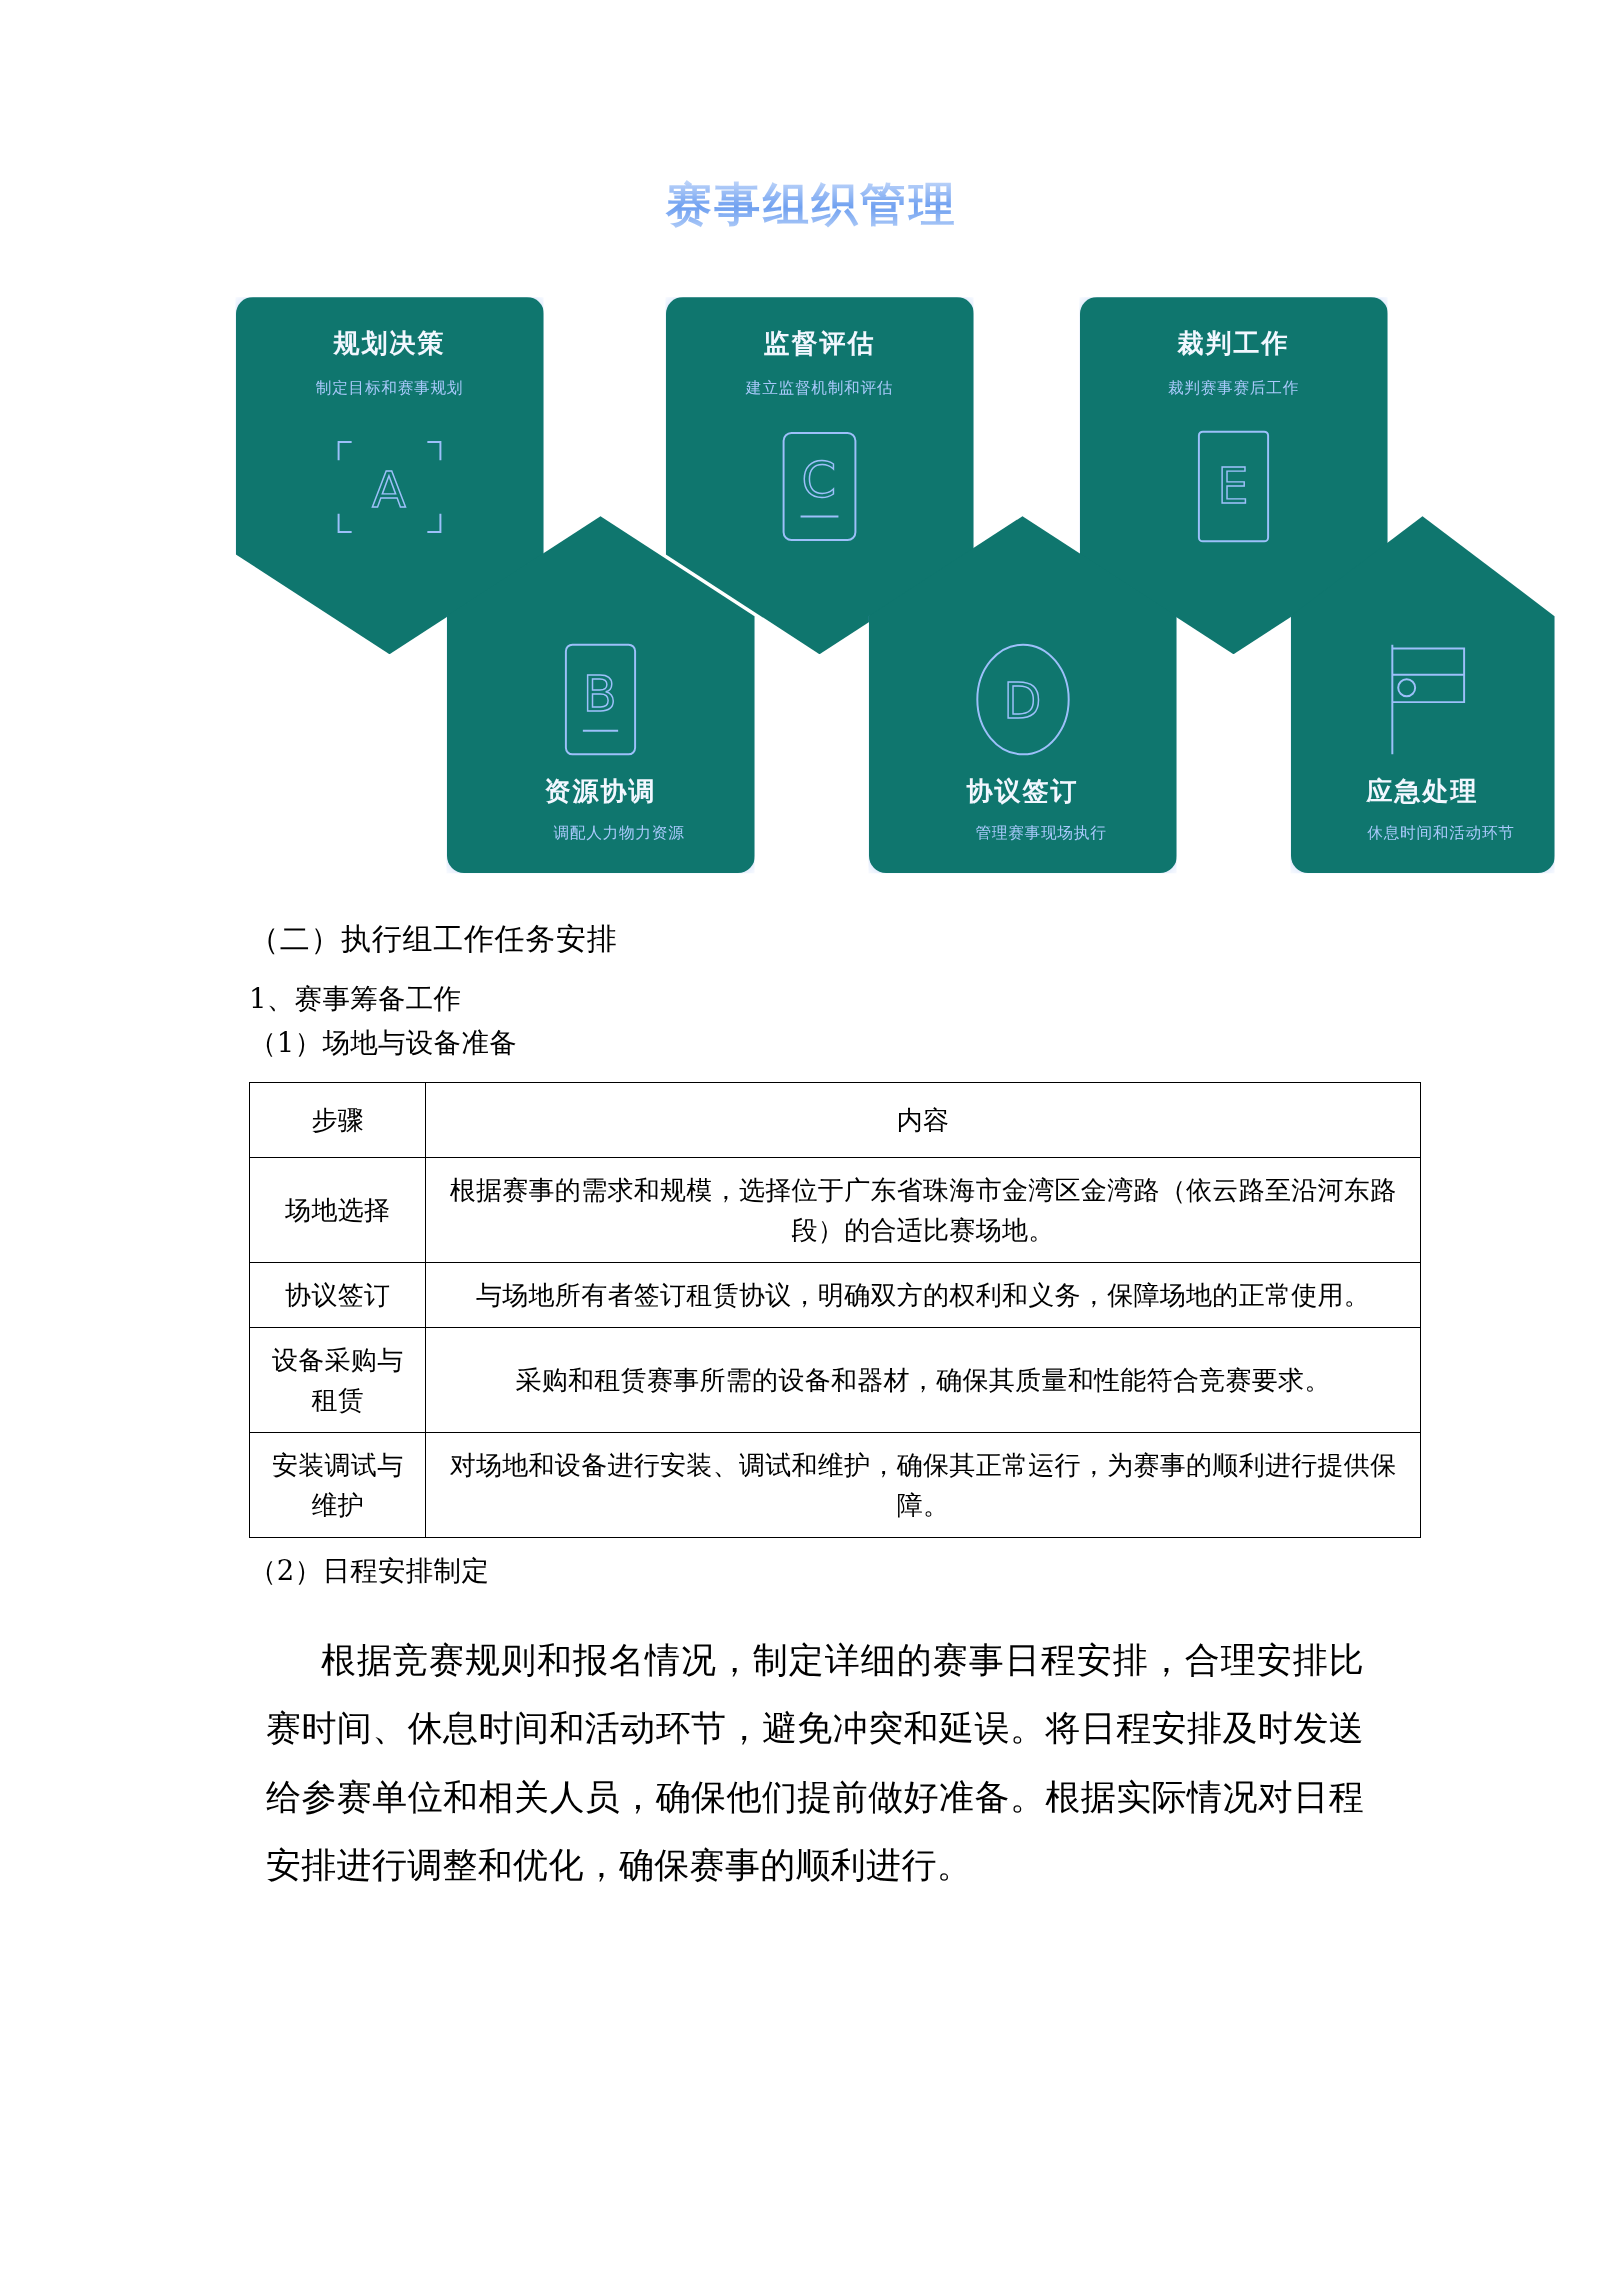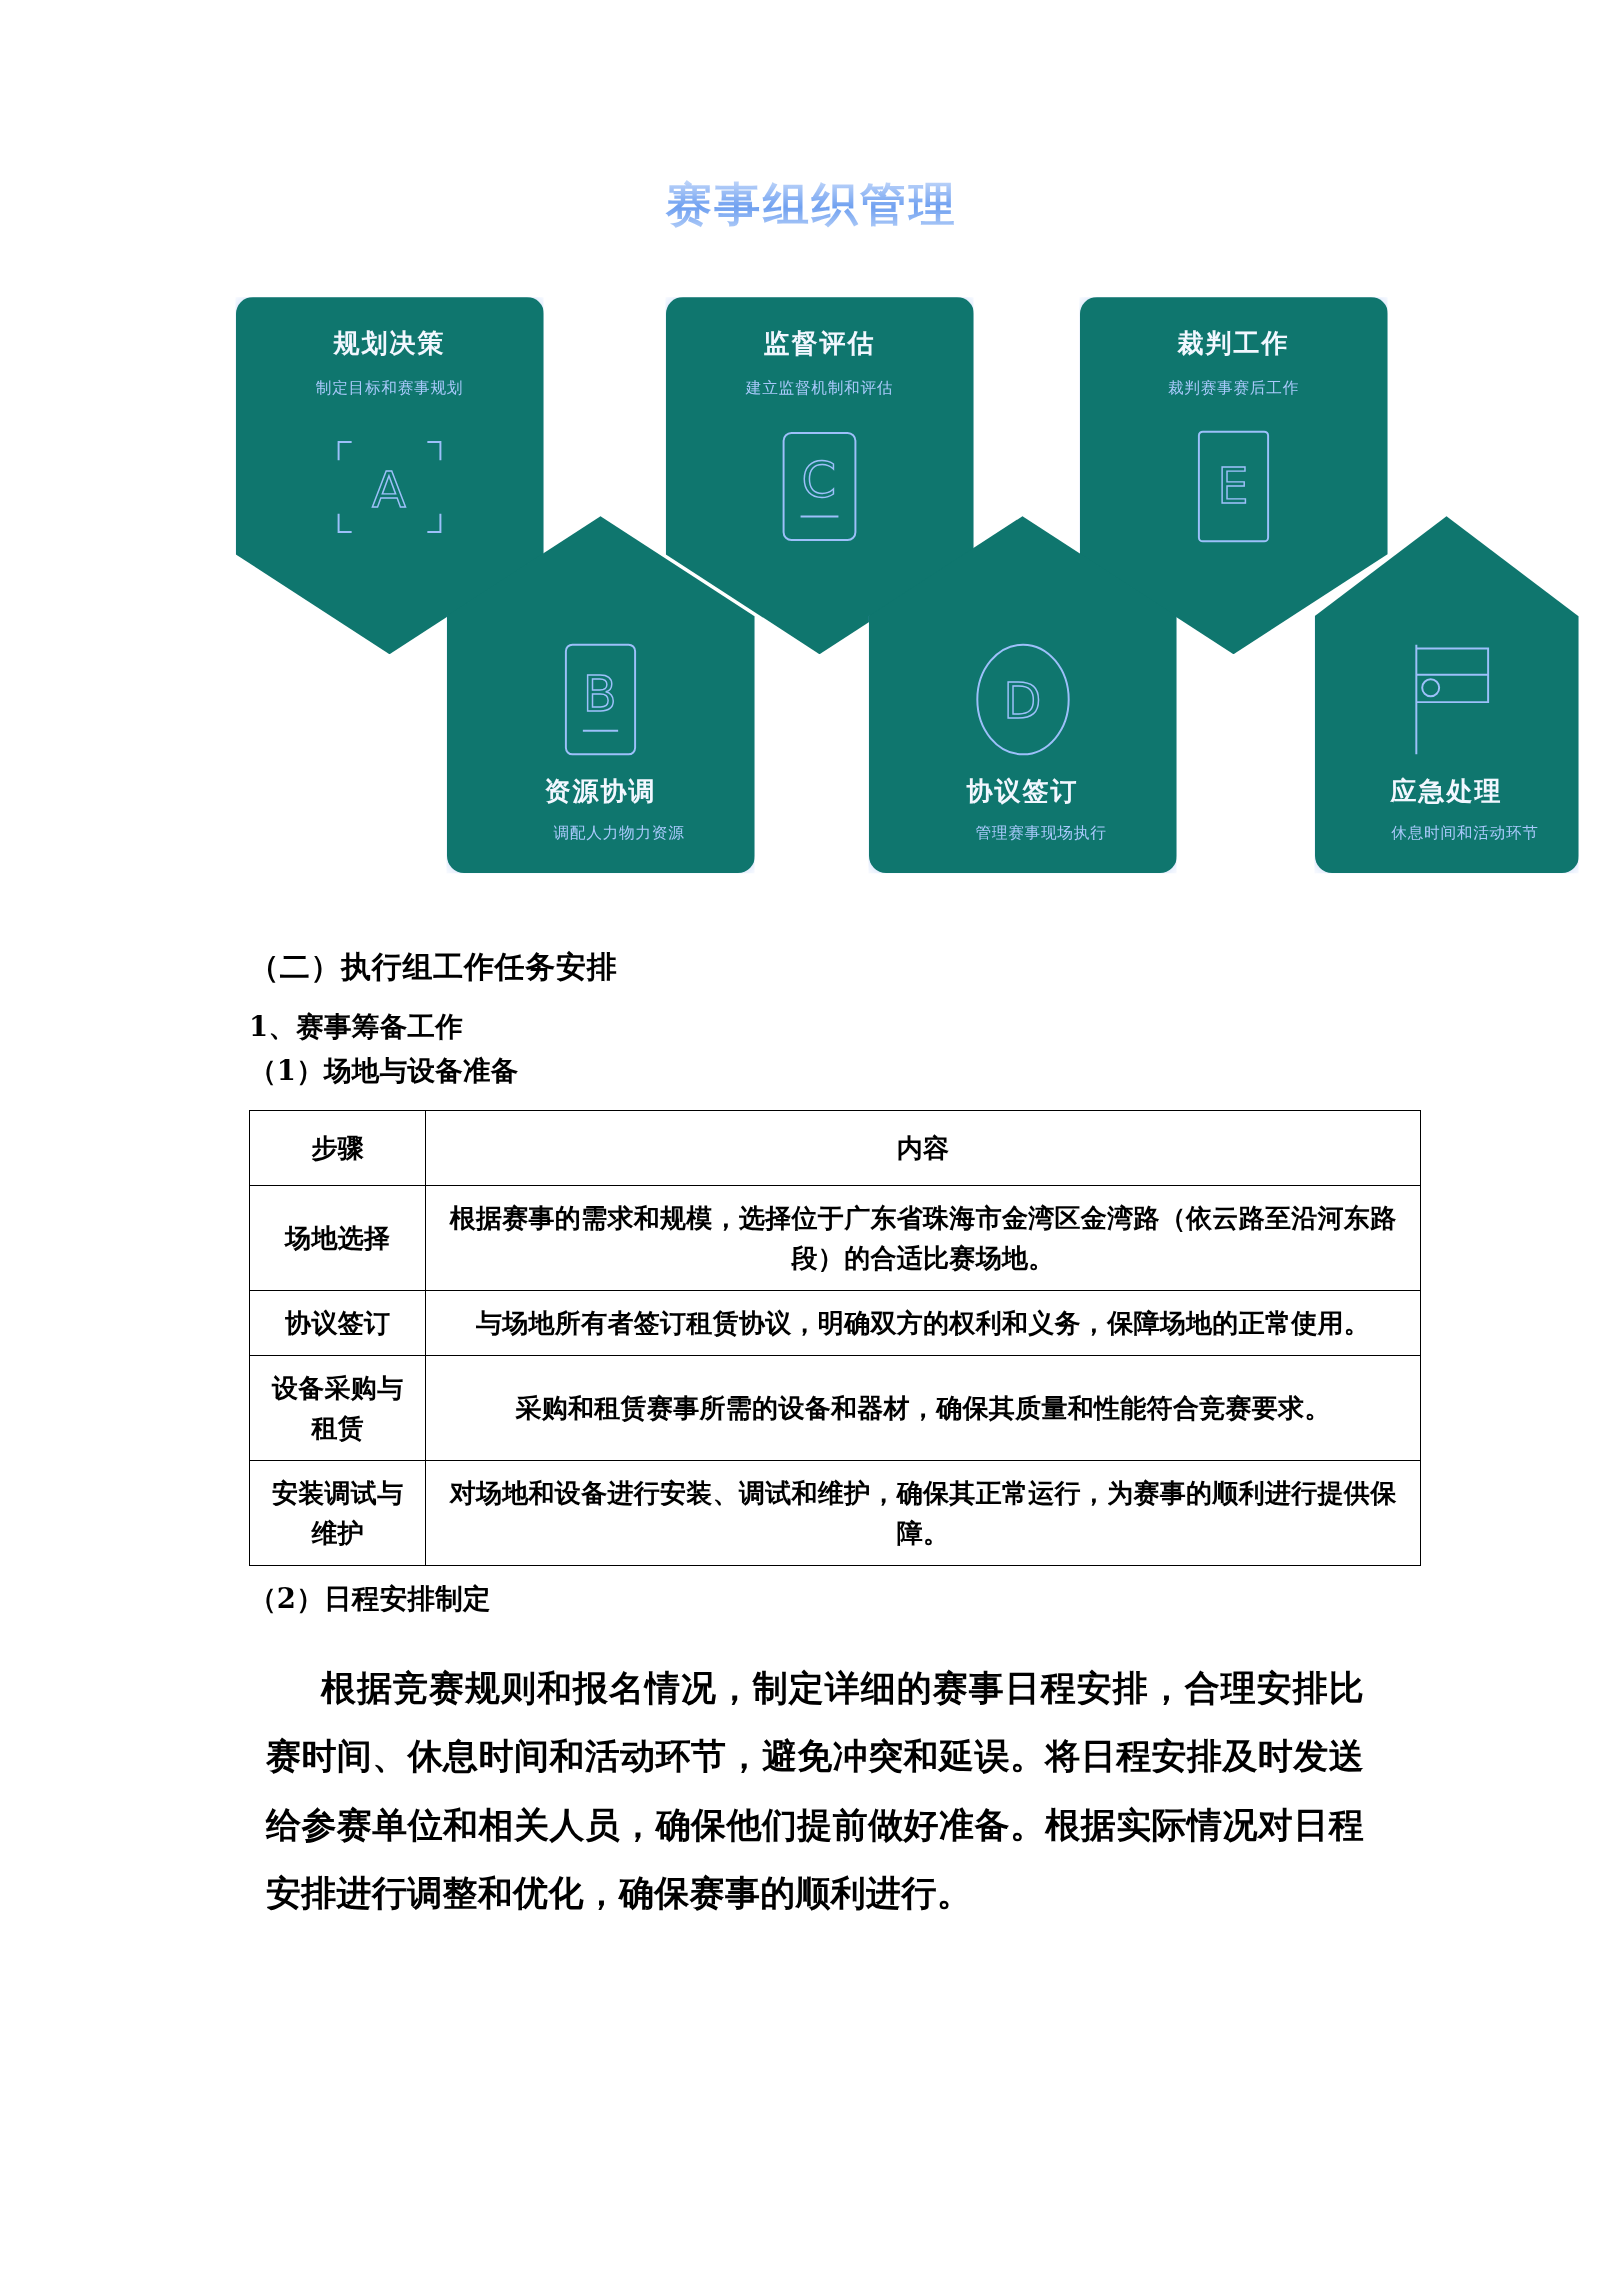--- a/index.html
+++ b/index.html
@@ -84,21 +84,21 @@
     border-radius: 0 0 17px 17px;
     clip-path: polygon(50% 0%, 100% 28%, 100% 100%, 0% 100%, 0% 28%);
     padding-bottom: 30px;
     box-sizing: border-box;
     display: flex;
     flex-direction: column;
     justify-content: flex-end;
   }
   .card.up.c4 { left: 211px; }
   .card.up.c5 { left: 633px; }
-  .card.up.c6 { left: 1055px; width: 264px; margin-left: 24px; }
+  .card.up.c6 { left: 1055px; width: 264px; }
 
   .card-title {
     text-align: center;
     font-family: "DejaVu Sans", "Liberation Sans", sans-serif;
     font-weight: bold;
     font-size: 26px;
     letter-spacing: 2px;
     color: #f2f7ff;
     filter: blur(0.6px);
     margin: 0;
@@ -138,23 +138,22 @@
   .glyph .ln {
     fill: none;
     stroke: #9dc0fa;
     stroke-width: 3;
   }
 
   
   .doc {
     position: absolute;
     left: 249px;
-    top: 944px;
+    top: 916px;
     width: 1132px;
-    font-weight: bold;
   }
 
   .h-sub {
     font-size: 30px;
     line-height: 1.55;
     margin: 0 0 3.9px 0;
     letter-spacing: 0.7px;
   }
   .p-line {
     font-size: 27.5px;

